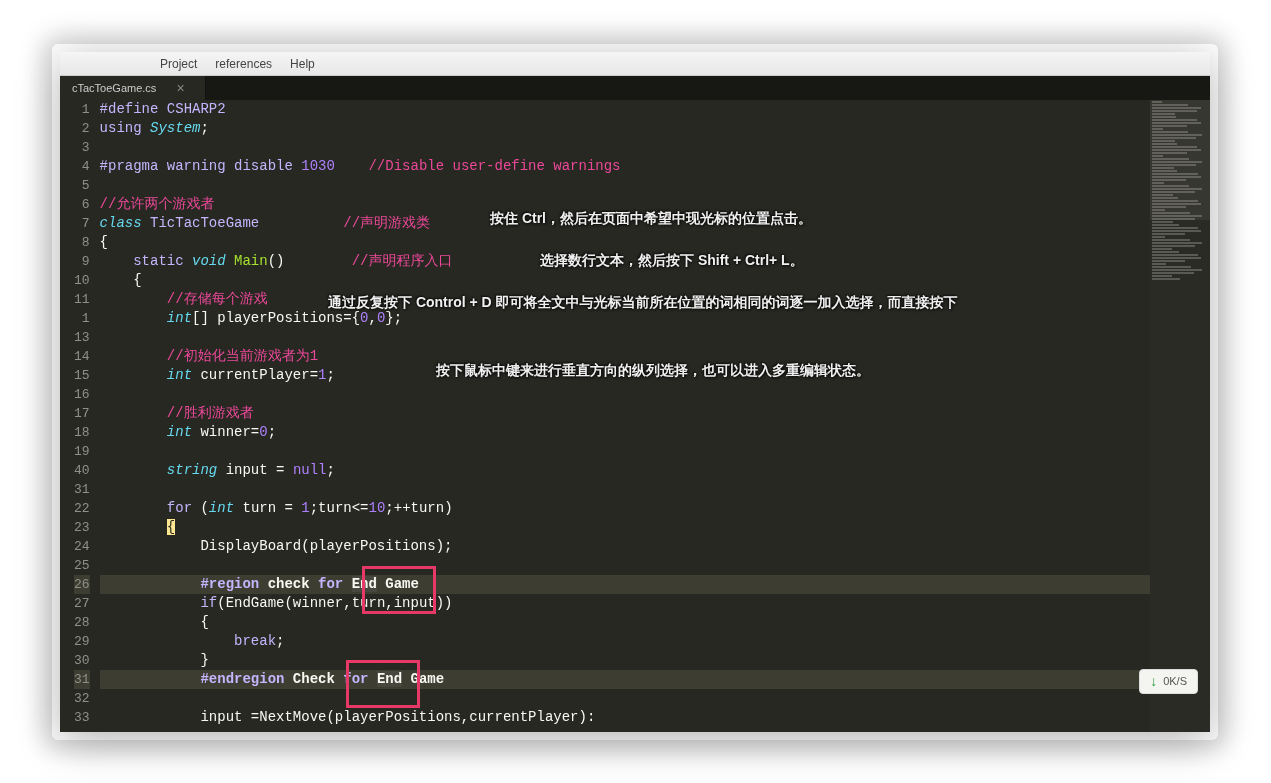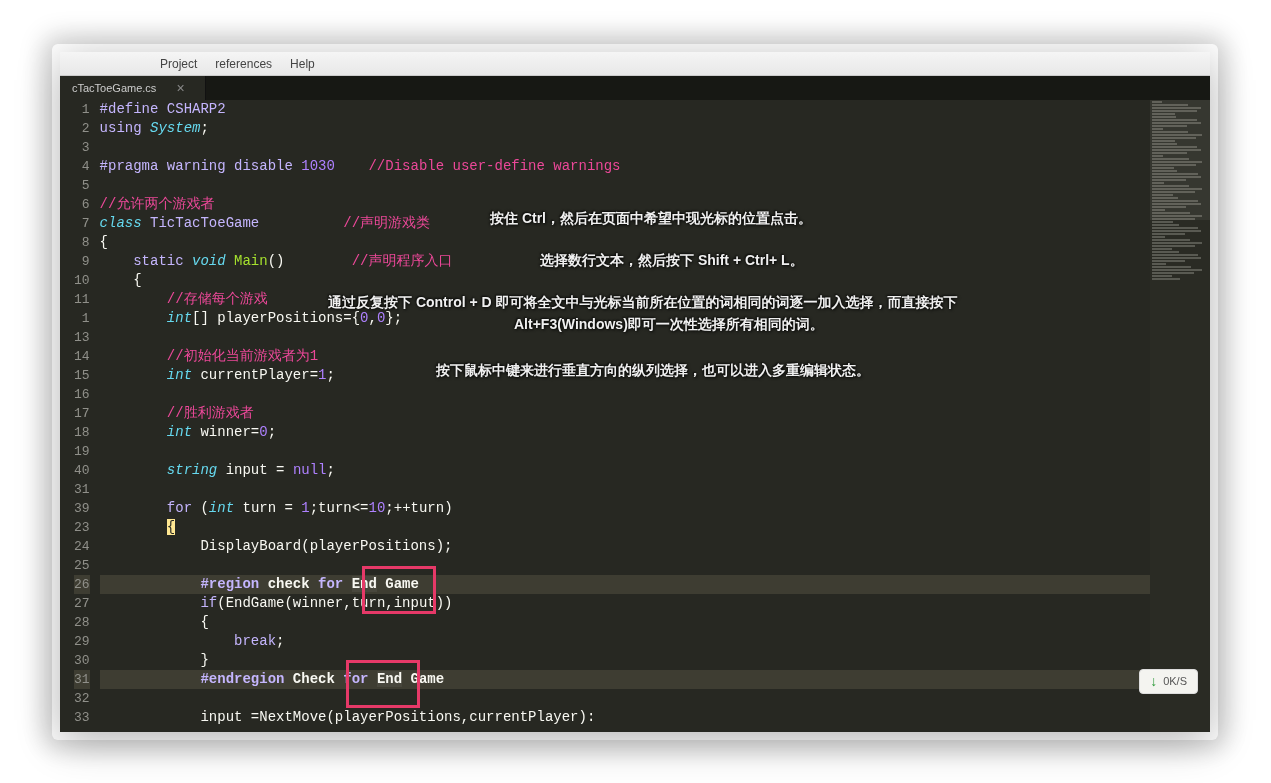--- a/index.html
+++ b/index.html
@@ -189,21 +189,21 @@
         <div class="gl">1</div>
         <div class="gl">13</div>
         <div class="gl">14</div>
         <div class="gl">15</div>
         <div class="gl">16</div>
         <div class="gl">17</div>
         <div class="gl">18</div>
         <div class="gl">19</div>
         <div class="gl">40</div>
         <div class="gl">31</div>
-        <div class="gl">39</div>
+        <div class="gl">22</div>
         <div class="gl">23</div>
         <div class="gl">24</div>
         <div class="gl">25</div>
         <div class="gl hl">26</div>
         <div class="gl">27</div>
         <div class="gl">28</div>
         <div class="gl">29</div>
         <div class="gl">30</div>
         <div class="gl hl">31</div>
         <div class="gl">32</div>
@@ -274,21 +274,20 @@
           <div class="mm-line" style="width: 27.7327px;"></div>
         </div>
     </div>
 
     <div class="redbox" style="left:302px; top:466px; width:74px; height:48px;"></div>
     <div class="redbox" style="left:286px; top:560px; width:74px; height:48px;"></div>
 
     <div class="overlay-tip" style="left:430px; top:108px;">按住 Ctrl，然后在页面中希望中现光标的位置点击。</div>
     <div class="overlay-tip" style="left:480px; top:150px;">选择数行文本，然后按下 Shift + Ctrl+ L。</div>
     <div class="overlay-tip" style="left:268px; top:192px;">通过反复按下 Control + D 即可将全文中与光标当前所在位置的词相同的词逐一加入选择，而直接按下</div>
-    <div class="overlay-tip" style="left:454px; top:214px;">Alt+F3(Windows)即可一次性选择所有相同的词。</div>
     <div class="overlay-tip" style="left:376px; top:260px;">按下鼠标中键来进行垂直方向的纵列选择，也可以进入多重编辑状态。</div>
 
     <div class="badge">
       <span class="arr">↓</span>
       <span>0K/S</span>
     </div>
   </div>
 
 </div>
 

